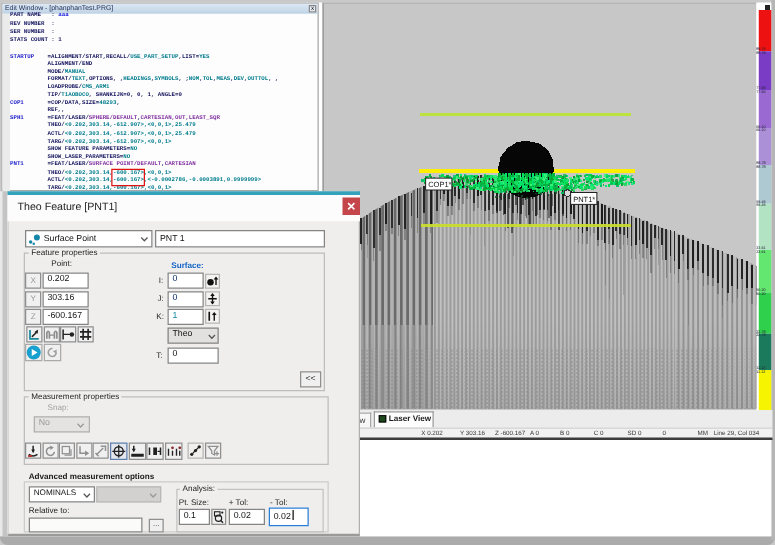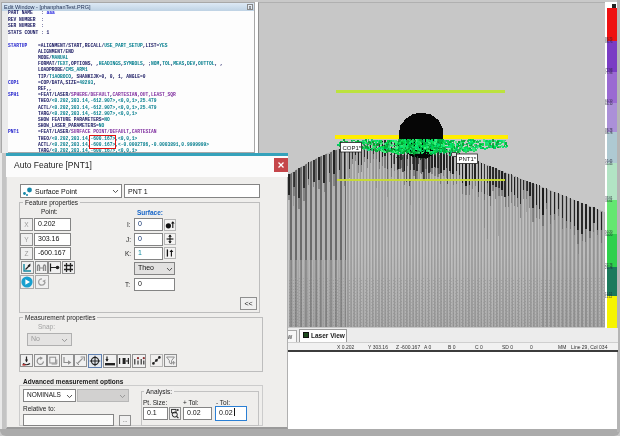--- a/index.html
+++ b/index.html
@@ -1342,21 +1342,21 @@
     <div style="position:absolute;left:571px;top:344px;font:5px 'Liberation Sans',sans-serif;color:#333">Line 29, Col 034</div>
   <div class="abs" style="left:288px;top:350px;width:330px;height:2px;background:#3c3c3c"></div>
   <div class="abs" style="left:288px;top:352px;width:329px;height:77px;background:#ffffff"></div>
 
   <div class="abs" style="left:0;top:153px;width:6px;height:276px;background:#c4c4c4"></div>
   <div class="abs" style="left:0;top:153px;width:2px;height:276px;background:#e9e9e9"></div>
 
   <div class="abs" style="left:6px;top:153px;width:282px;height:276px;background:#efeeec;border-left:1px solid #cfcfcf;border-right:1px solid #b0b0b0;border-bottom:2px solid #9a9a9a;box-sizing:border-box"></div>
   <div class="abs" style="left:6px;top:153px;width:282px;height:2.5px;background:#35a2bb"></div>
   <div class="abs" style="left:6px;top:155.5px;width:282px;height:21px;background:#fcfcfc"></div>
-  <div class="abs" style="left:14px;top:160px;font:8.5px 'Liberation Sans',sans-serif;color:#1c1c1c">Auto Feature [PNT1]</div>
+  <div class="abs" style="left:14px;top:160px;font:8.5px 'Liberation Sans',sans-serif;color:#1c1c1c">Theo Feature [PNT1]</div>
   <div class="abs" style="left:274px;top:158px;width:14px;height:14px;background:#c5464a"></div>
   <svg class="abs" style="left:274px;top:158px" width="14" height="14">
       <path d="M4.5 4.5 L9.5 9.5 M9.5 4.5 L4.5 9.5" stroke="#fff" stroke-width="1.3"></path>
     </svg>
 
   <div class="fld" style="left:20px;top:184px;width:102px;height:14px;padding-left:14px;padding-top:2.5px">Surface Point</div>
   <svg class="abs" style="left:22px;top:187px" width="12" height="9">
       <circle cx="7.5" cy="3" r="2.4" fill="#1587a8"></circle>
       <circle cx="2.5" cy="6.5" r="1.4" fill="#1587a8"></circle>
       <circle cx="5" cy="8" r="1" fill="#1587a8"></circle>

